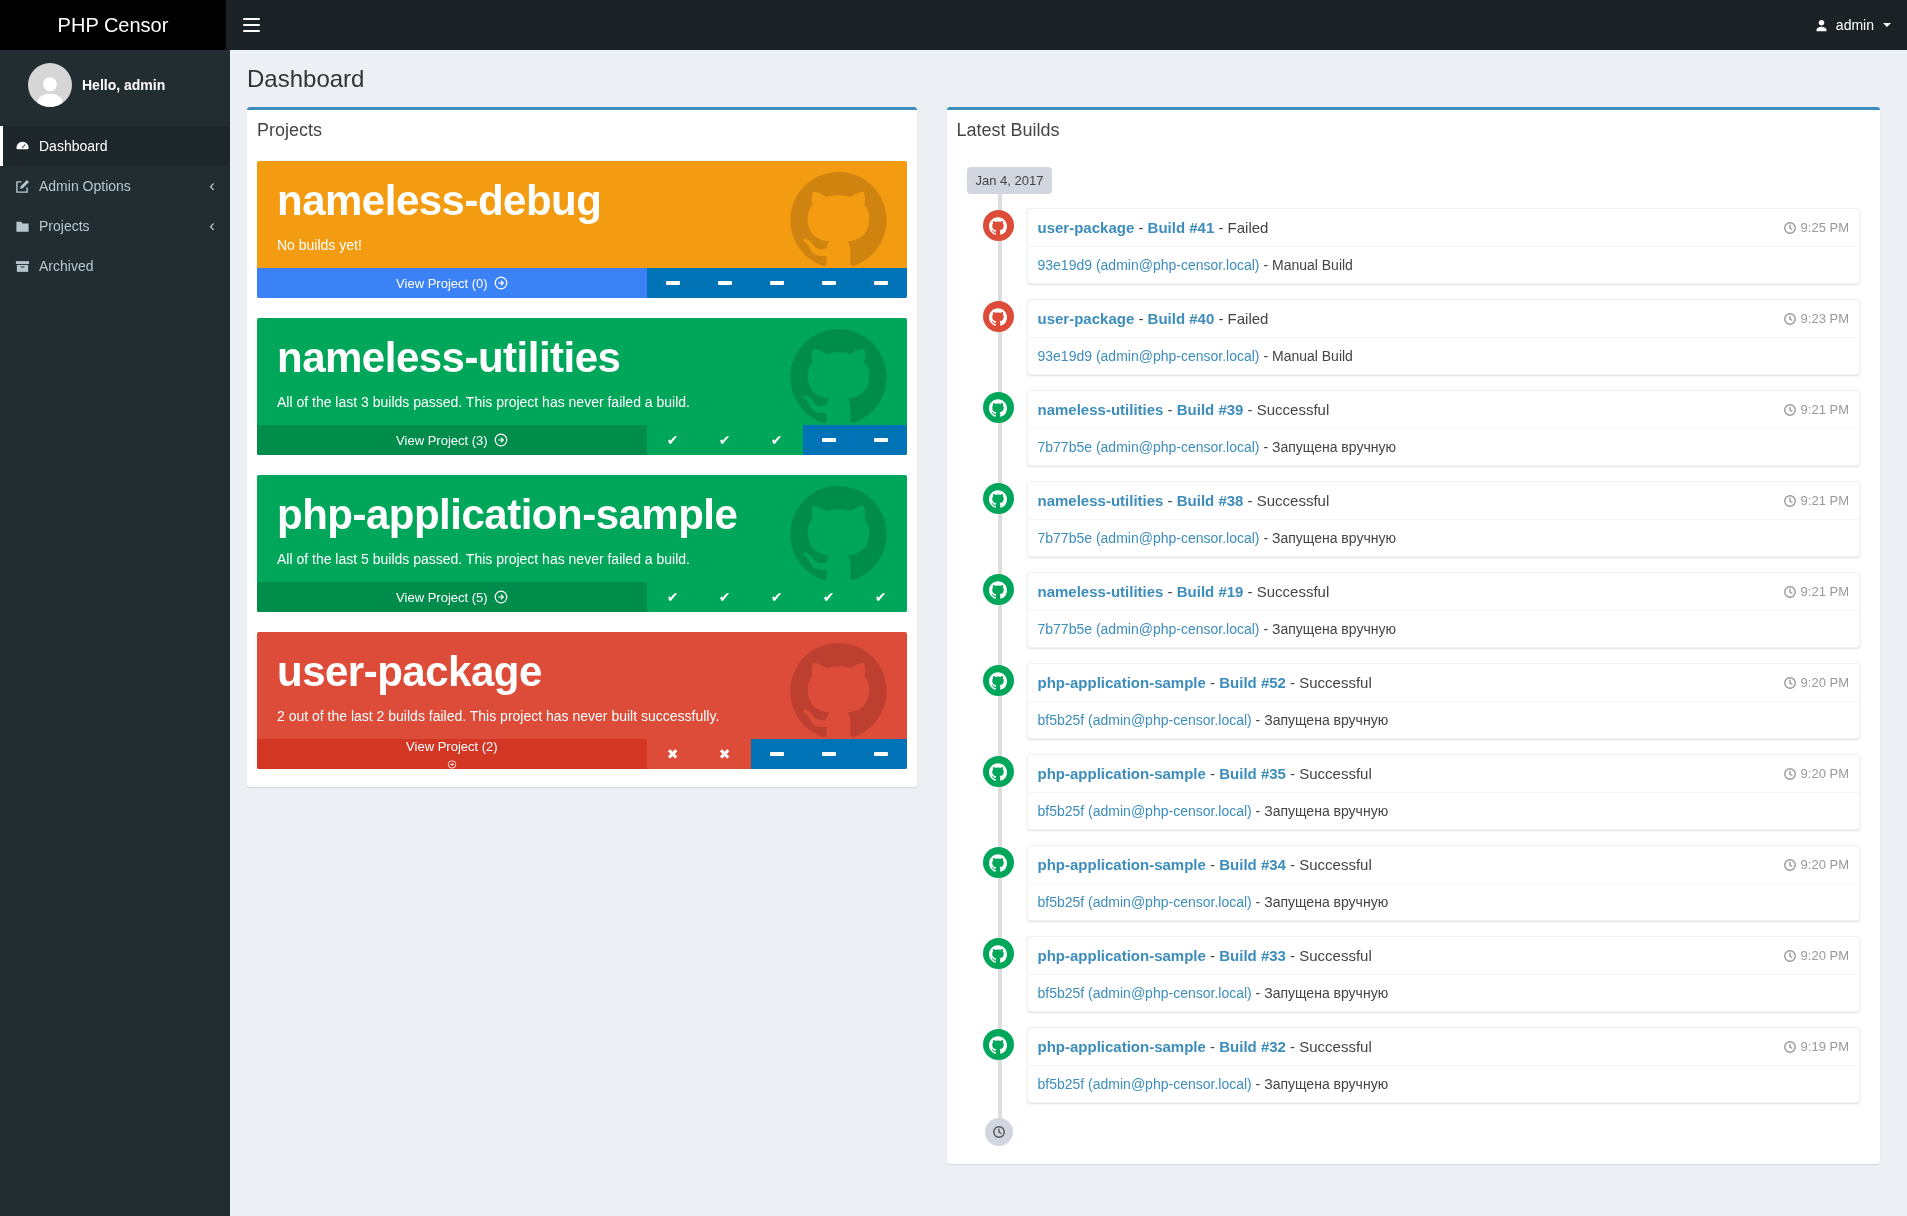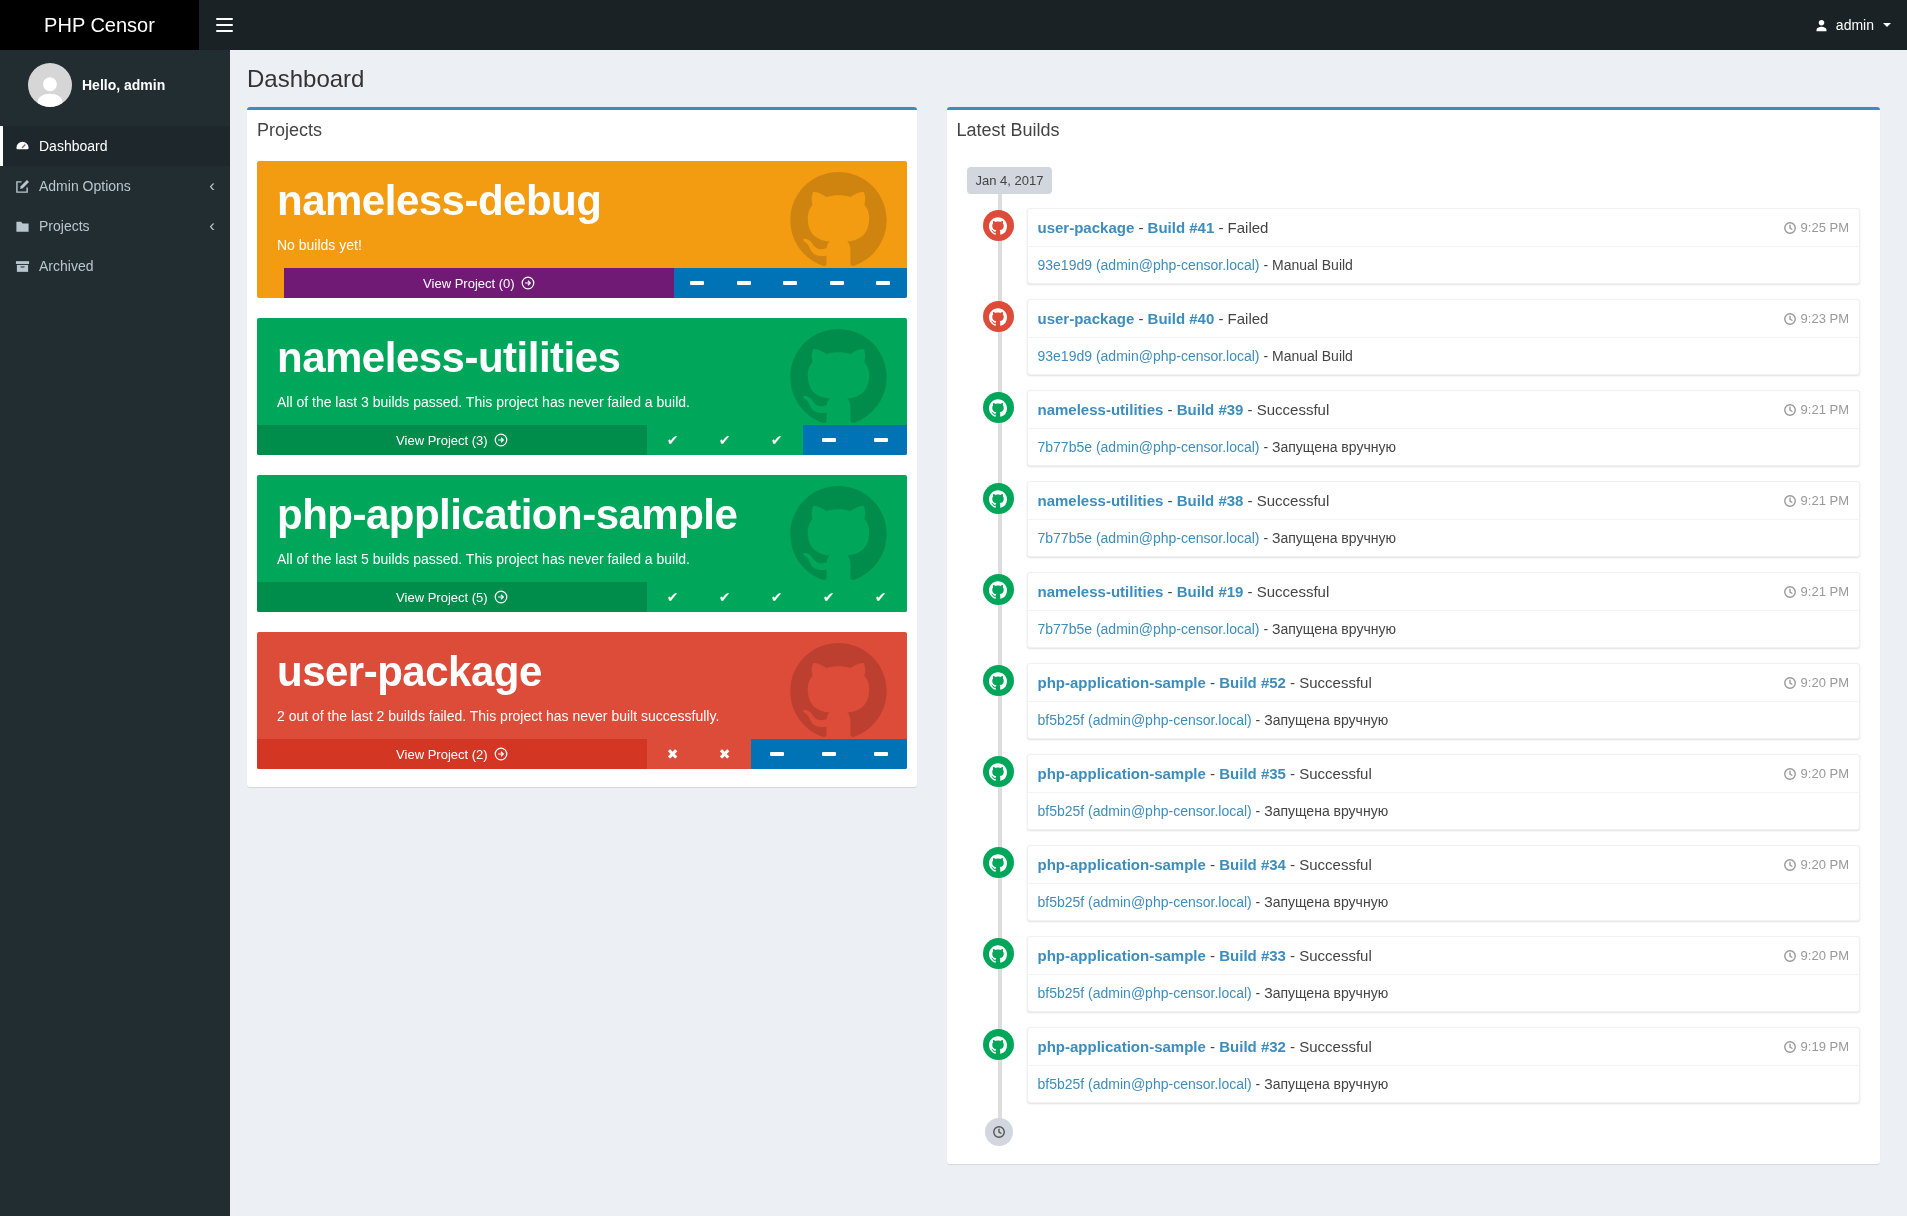--- a/index.html
+++ b/index.html
@@ -5,21 +5,21 @@
   * { box-sizing: border-box; }
   html,body { margin:0; padding:0; }
   body {
     font-family: "Liberation Sans","DejaVu Sans",sans-serif;
     background:#ecf0f5; color:#333; min-height:1216px;
   }
   a { text-decoration:none; }
 
   
   .topbar { display:flex; height:50px; width:100%; }
-  .logo { width:199px; background:#000; color:#fff; font-size:20px;
+  .logo { width:226px; background:#000; color:#fff; font-size:20px;
           display:flex; align-items:center; justify-content:center; flex-shrink:0; cursor:pointer; }
   .navbar { flex:1; background:#1a2226; display:flex; align-items:center; justify-content:space-between;gap:12px; }
   .burger { width:50px; height:50px; display:flex; flex-direction:column; align-items:center; justify-content:center; cursor:pointer; }
   .burger i { display:block; width:17px; height:2px; background:#fff; margin:2px 0; border-radius:1px; }
   .user-menu { display:flex; align-items:center; gap:7px; color:#fff; font-size:14px; padding:0 16px; height:50px; cursor:pointer; }
   .user-menu svg { width:15px; height:15px; fill:#fff; }
   .caret { width:0; height:0; border-left:4px solid transparent; border-right:4px solid transparent; border-top:4px solid #fff; margin-left:2px; }
 
   
   .main { display:flex; align-items:stretch; min-height:calc(1216px - 50px); }
@@ -62,23 +62,23 @@
              color:#fff; font-size:13px; }
   .pc-view svg { width:14px; height:14px; stroke:#fff; fill:none; }
   .pc-squares { flex:1; display:flex; }
   .sq { flex:1; display:flex; align-items:center; justify-content:center;
         color:#fff; font-size:14px; font-weight:bold; cursor:pointer; }
   .sq-ok   { background:#00a65a; }
   .sq-fail { background:#dd4b39; }
   .sq-none { background:#0073b7; }
   .dash { width:14px; height:4px; background:#fff; border-radius:1px; display:block; }
 
-  .pc-orange { background:#f39c12; } .pc-orange .pc-view { background:#701a75;margin-left:27px; }
+  .pc-orange { background:#f39c12; } .pc-orange .pc-view { background:#3b82f6; }
   .pc-green  { background:#00a65a; } .pc-green  .pc-view { background:#008d4c; }
-  .pc-red    { background:#dd4b39; } .pc-red    .pc-view { background:#d33724; }
+  .pc-red    { background:#dd4b39; } .pc-red    .pc-view { background:#d33724;flex-direction:column; }
 
   
   .timeline { position:relative; margin:4px 0 0; padding:0; list-style:none; }
   .timeline::before { content:""; position:absolute; left:31px; top:8px; bottom:14px;
                       width:4px; background:#ddd; border-radius:2px; }
   .time-label { position:relative; z-index:1; display:inline-block; background:#d2d6de; color:#444;
                 font-weight:normal; font-size:13px; padding:6px 9px; border-radius:4px; margin:0 0 14px; }
   .tl-item { position:relative; margin-bottom:15px; }
   .tl-icon { position:absolute; left:16px; top:2px; width:31px; height:31px; border-radius:50%;
              display:flex; align-items:center; justify-content:center; z-index:1; }

